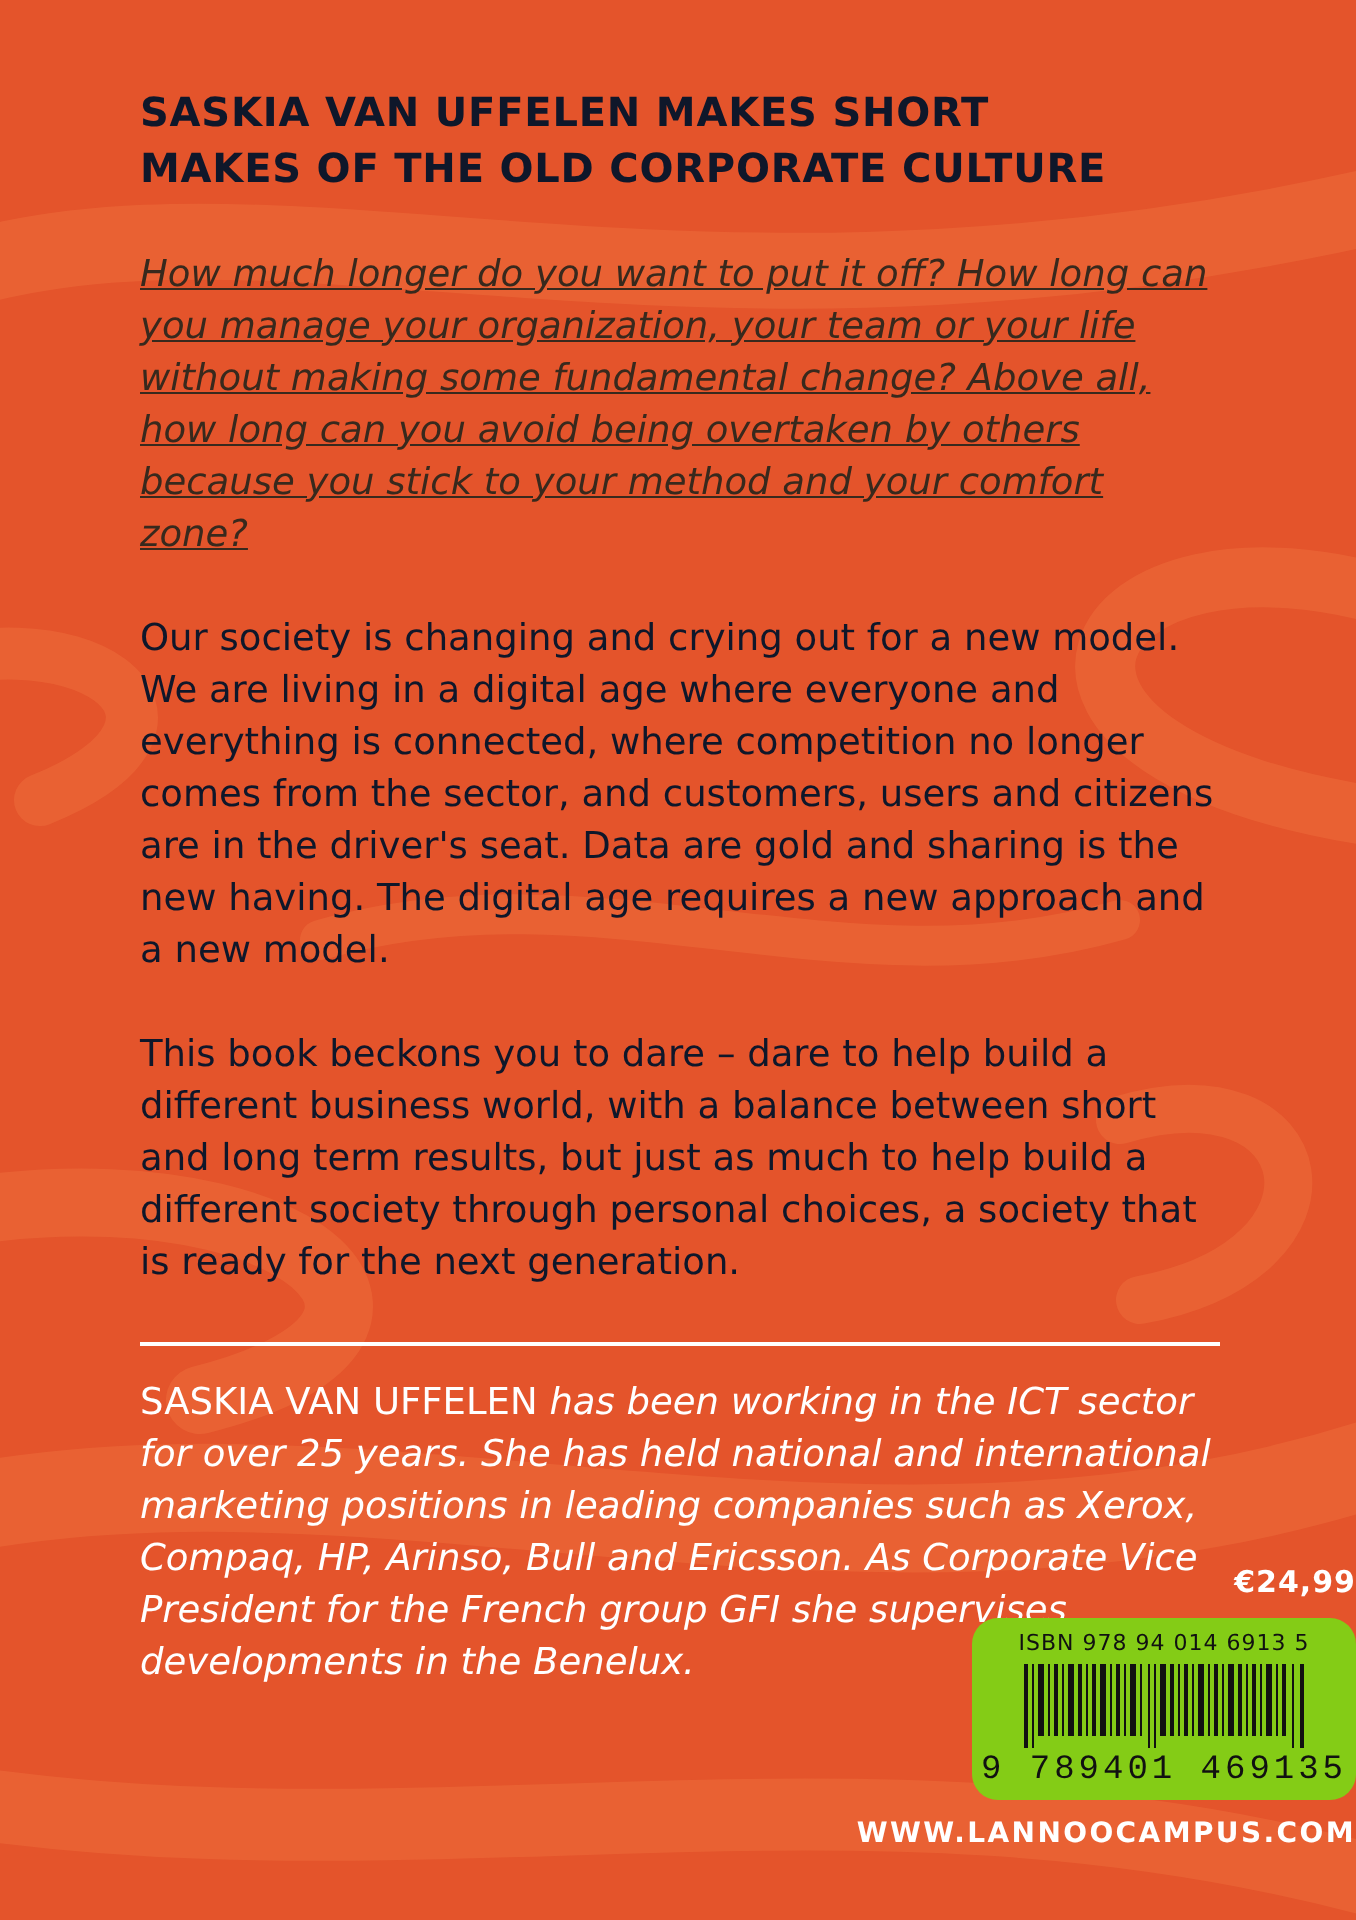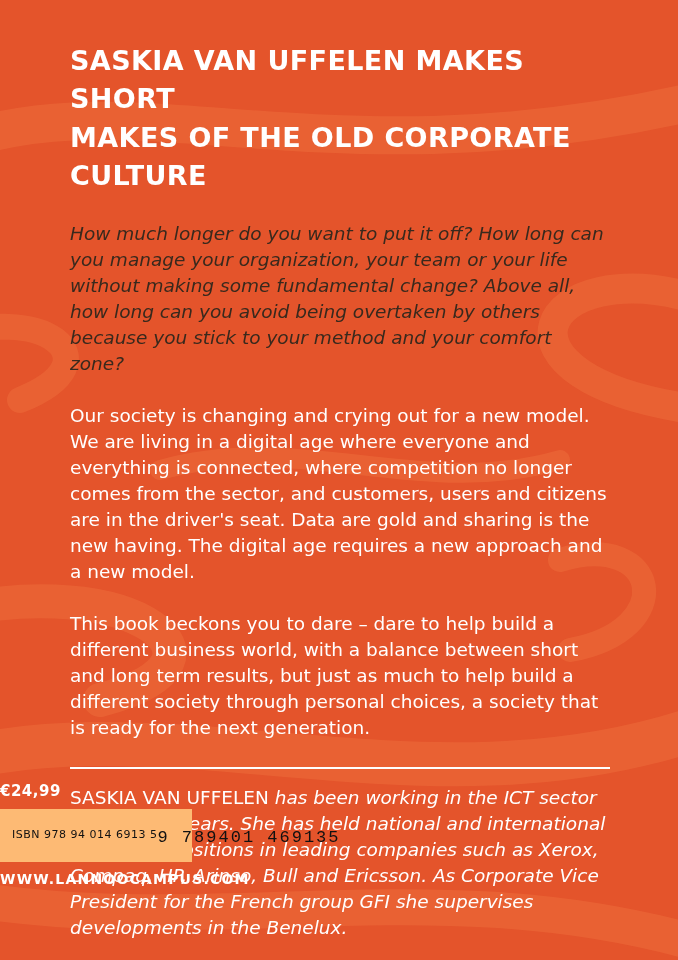--- a/index.html
+++ b/index.html
@@ -7,54 +7,55 @@
     position:relative;
     width:678px;height:960px;
     background:#E4542B;
     overflow:hidden;
     font-family:"DejaVu Sans", sans-serif;
     margin:0 auto;
   }
   .swirls{position:absolute;inset:0;pointer-events:none;}
   .content{position:relative;padding:42px 68px 0 70px;box-sizing:border-box;width:100%;}
   .title{
-    color:#ffffff;
+    color:#0f172a;
     font-weight:bold;
-    font-size:27px;
+    font-size:20px;
     line-height:1.42;
     letter-spacing:.4px;
     margin:0 0 26px 0;
   }
   .para{
     font-size:18.5px;
     line-height:26px;
     margin:0 0 26px 0;
   }
-  .intro{color:#38291D;font-style:italic;}
-  .body-text{color:#ffffff;}
+  .intro{color:#38291D;font-style:italic;text-decoration:underline;}
+  .body-text{color:#0f172a;}
   .divider{
     border:none;
     border-top:2px solid #FFFFFF;
     margin:22px 0 16px 0;
     width:100%;
   }
   .bio{color:#FFFFFF;font-size:18.5px;line-height:26px;margin:0;}
   .bio .bio-name{font-weight:normal;font-style:normal;}
   .bio .bio-rest{font-style:italic;}
   .bottom{
     position:absolute;
     left:0;right:0;top:782px;
-    display:flex;flex-direction:column;align-items:flex-start;
+    display:flex;flex-direction:column;align-items:flex-end;
   }
   .price{color:#FFFFFF;font-weight:bold;font-size:15px;letter-spacing:.5px;margin-bottom:9px;}
   .barcode-box{
-    background:#fdba74;
+    background:#84cc16;
     padding:6px 12px 5px 12px;
-    display:flex;flex-direction:row;align-items:center;
+    display:flex;flex-direction:column;align-items:center;
     width:168px;
+    border-radius:13px;
   }
   .isbn-label{color:#111;font-size:11px;letter-spacing:.5px;margin-bottom:4px;white-space:nowrap;}
   .barcode-number{color:#111;font-family:Liberation Mono, monospace;font-size:17px;letter-spacing:2px;margin-top:2px;white-space:nowrap;}
   .website{color:#FFFFFF;font-weight:bold;font-size:14px;letter-spacing:1.2px;margin-top:9px;}
 </style>
 </head>
 <body>
 
 <div class="page">
 

